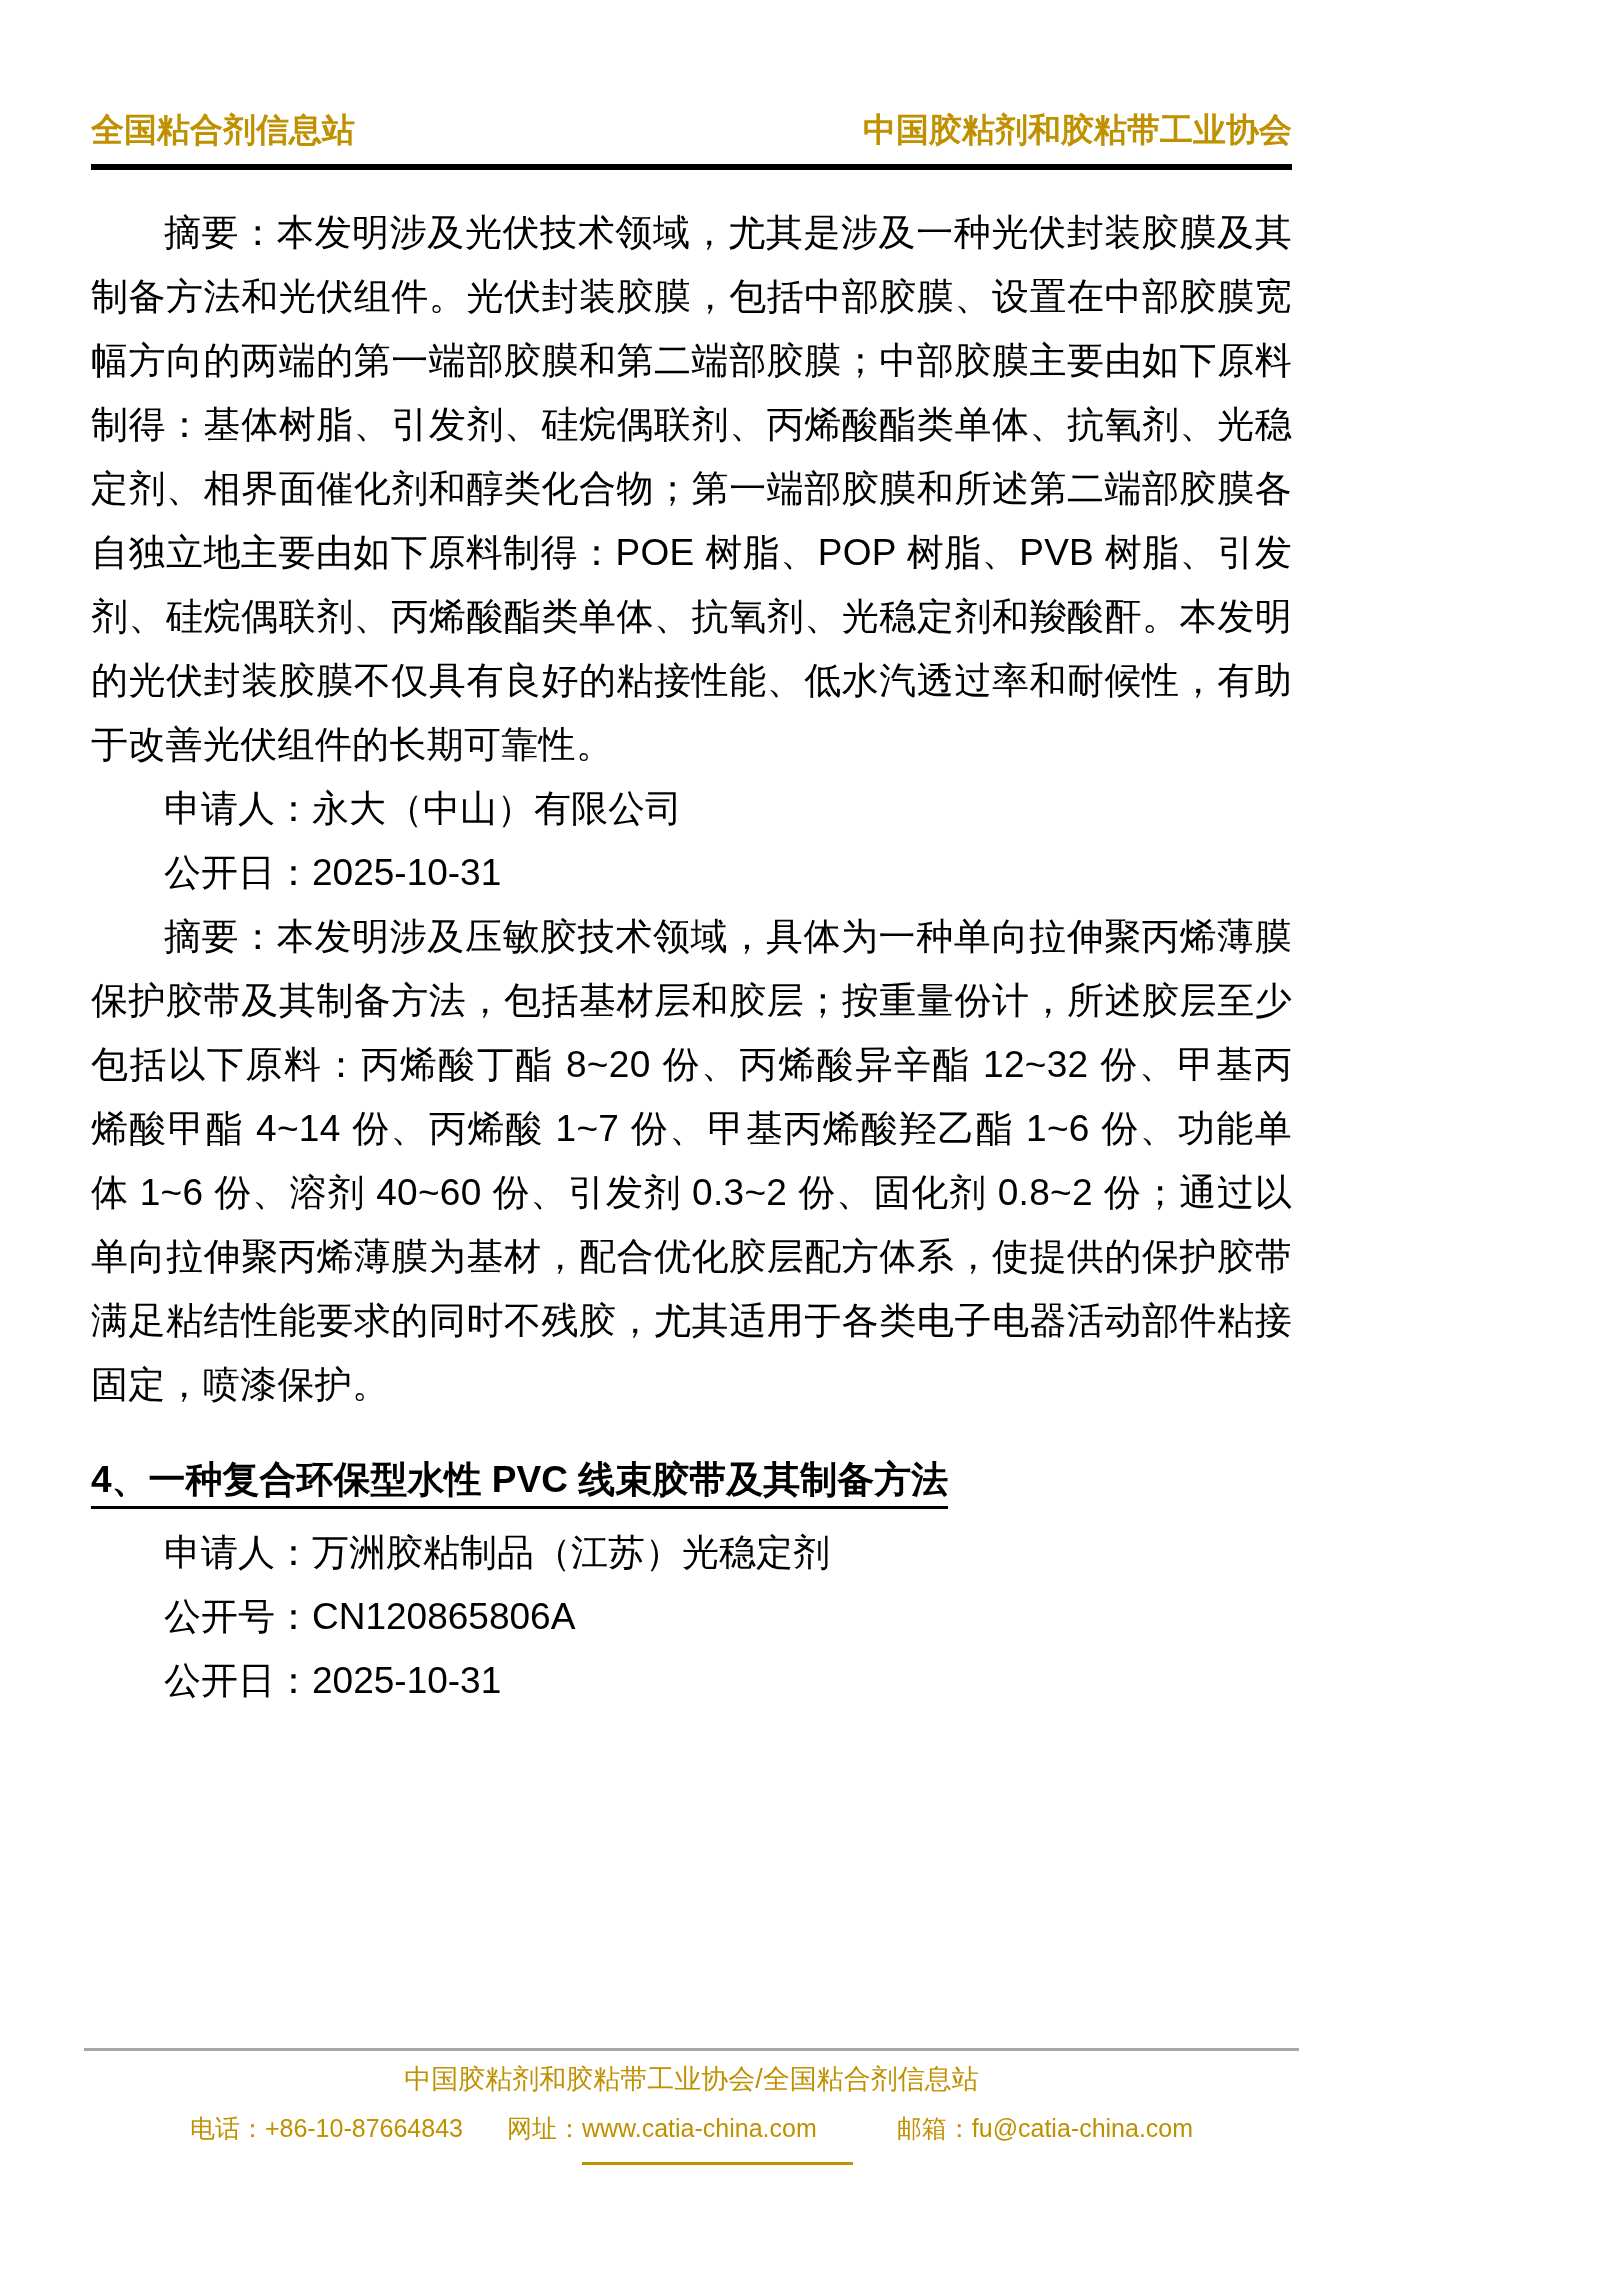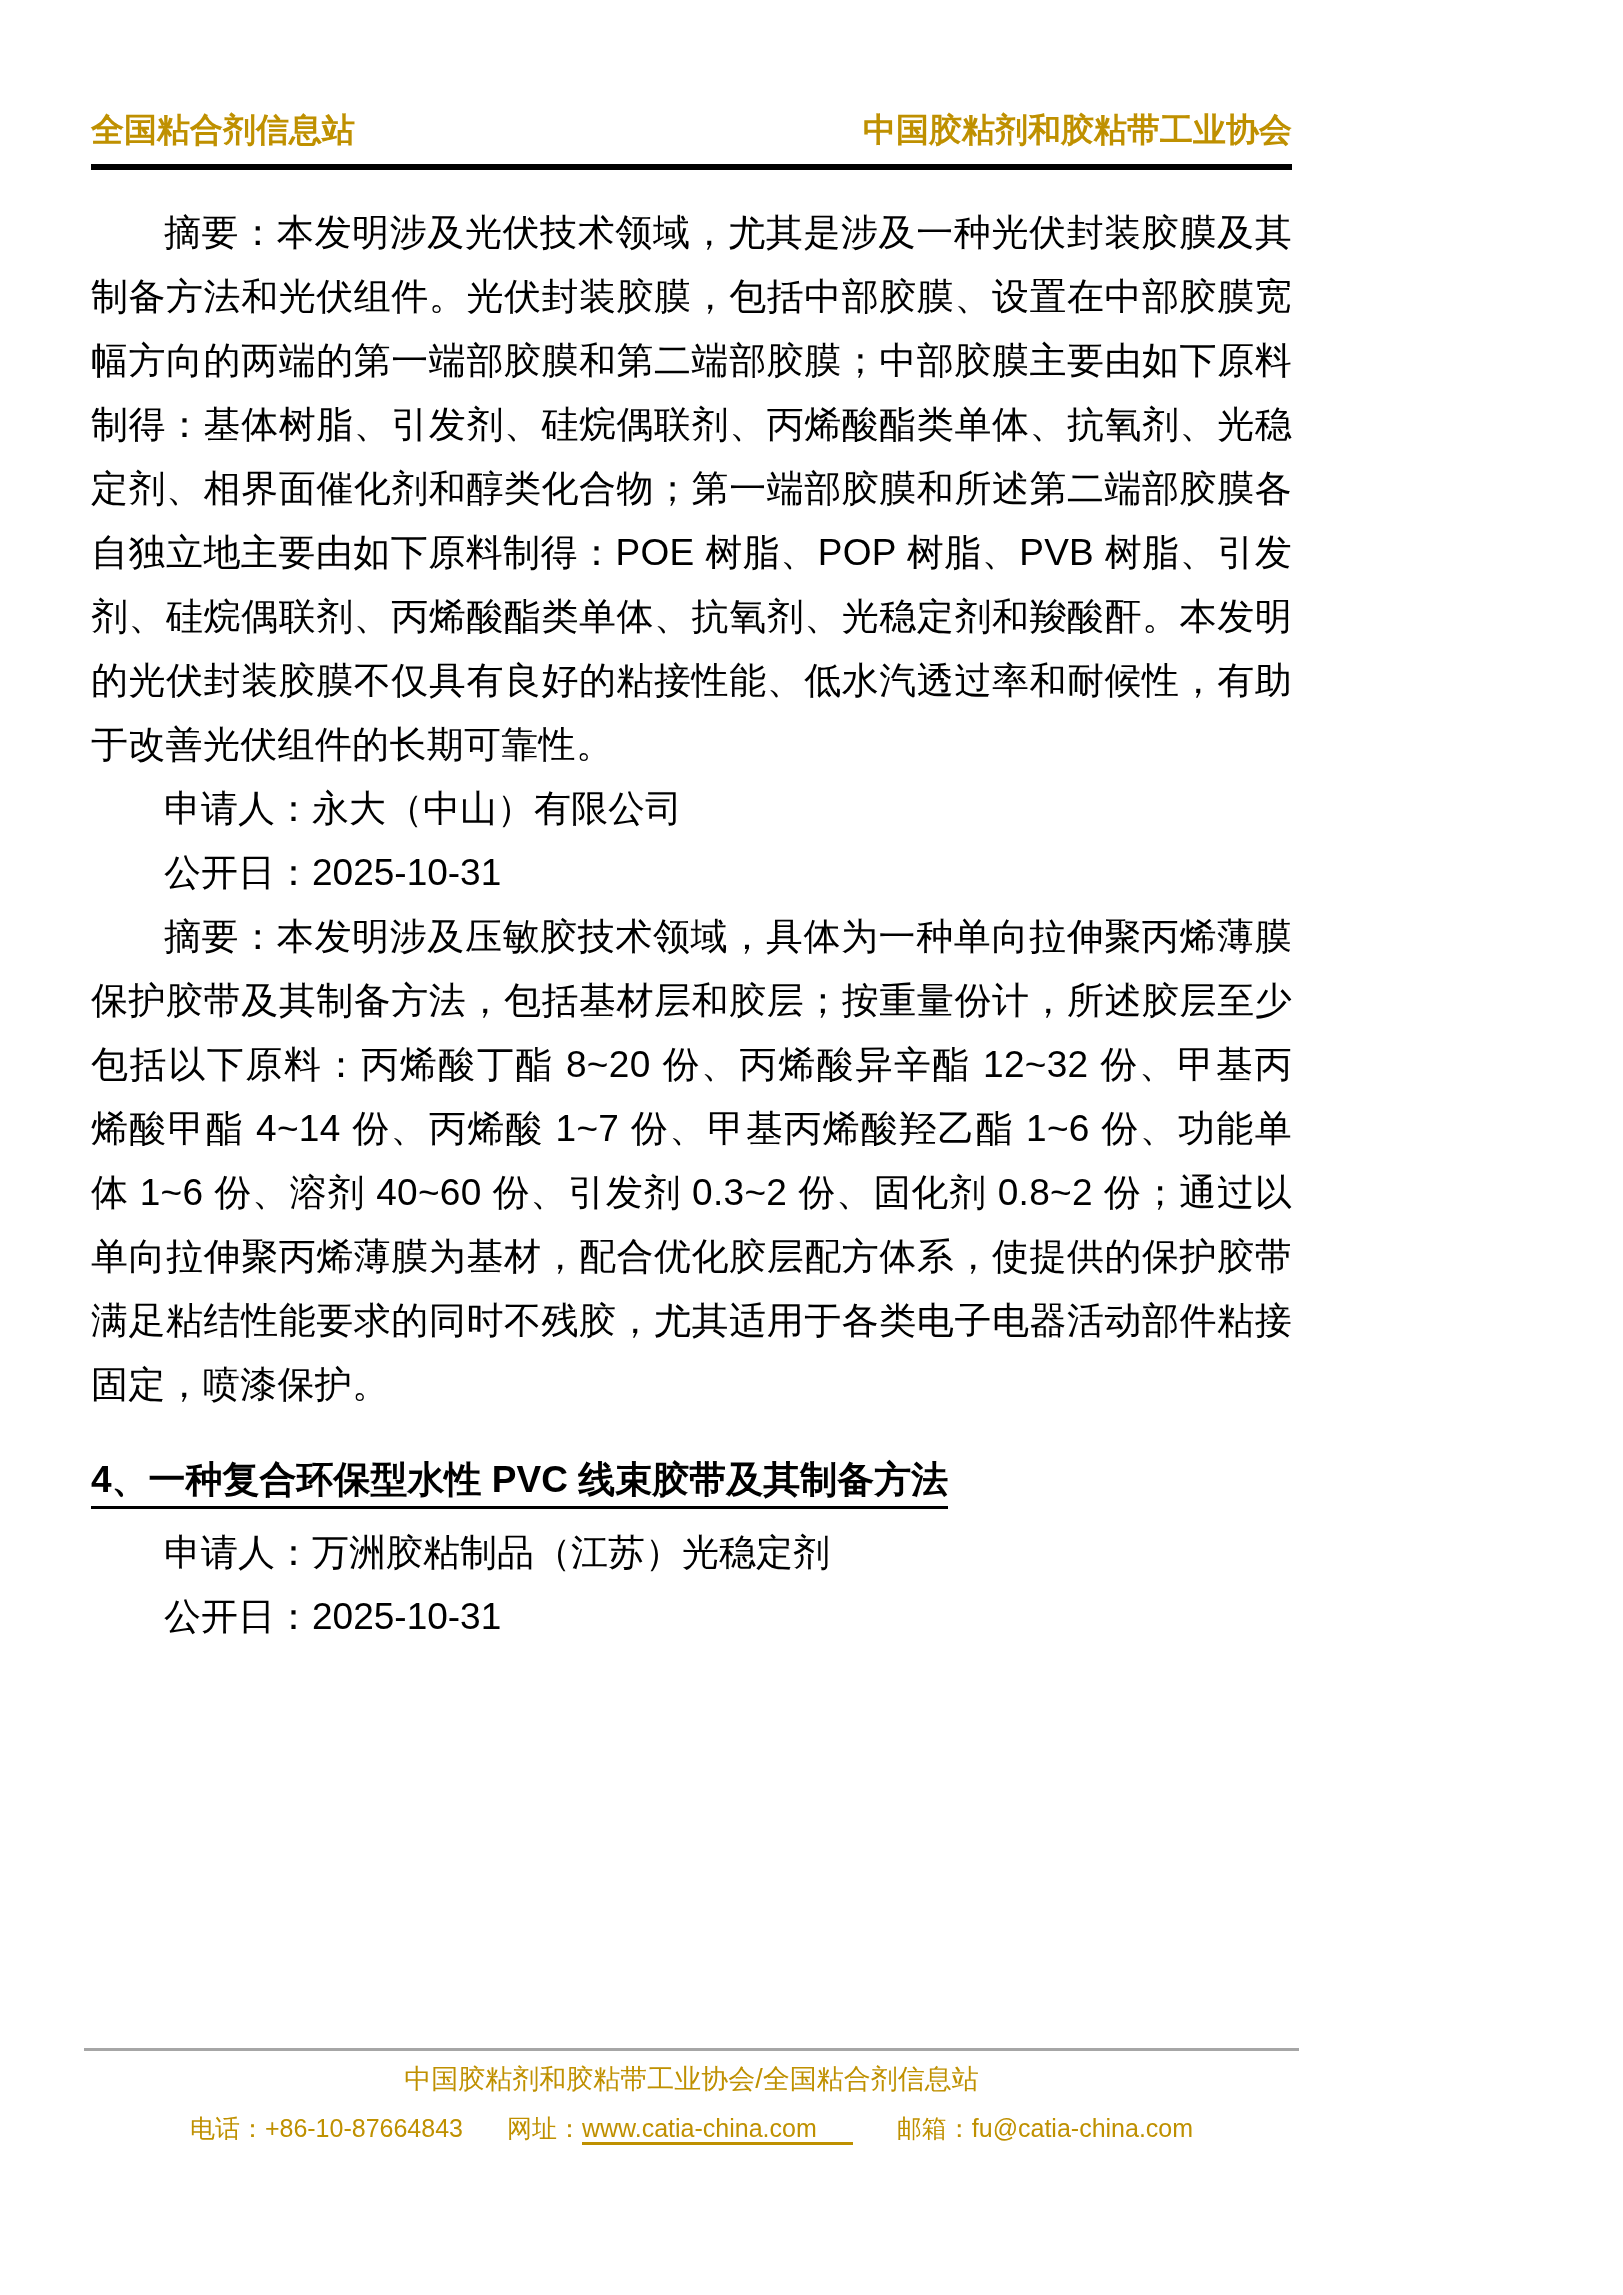--- a/index.html
+++ b/index.html
@@ -93,21 +93,21 @@
     font-size: 25px;
     line-height: 36px;
   }
   .ftr-contact .grp {
     display: inline-block;
     margin: 0 22px;
   }
   .ftr-contact .site-link {
     border-bottom: 3.9px solid #BF9000;
     padding-right: 36px;
-    padding-bottom: 0;
+    padding-bottom: 20px;
     cursor: pointer;
   }
 </style>
 </head>
 <body>
 
 <div class="page">
 
   <div class="hdr">
     <span>全国粘合剂信息站</span>
@@ -126,20 +126,23 @@
     </div>
     <p class="para">摘要：本发明涉及压敏胶技术领域，具体为一种单向拉伸聚丙烯薄膜保护胶带及其制备方法，包括基材层和胶层；按重量份计，所述胶层至少包括以下原料：丙烯酸丁酯 8~20 份、丙烯酸异辛酯 12~32 份、甲基丙烯酸甲酯 4~14 份、丙烯酸 1~7 份、甲基丙烯酸羟乙酯 1~6 份、功能单体 1~6 份、溶剂 40~60 份、引发剂 0.3~2 份、固化剂 0.8~2 份；通过以单向拉伸聚丙烯薄膜为基材，配合优化胶层配方体系，使提供的保护胶带满足粘结性能要求的同时不残胶，尤其适用于各类电子电器活动部件粘接固定，喷漆保护。</p>
   </div>
 
   <div class="entry">
     <h2 class="entry-title"><span class="u">4、一种复合环保型水性 PVC 线束胶带及其制备方法</span></h2>
     <div class="field">
       <span>申请人：</span><span>万洲胶粘制品（江苏）光稳定剂</span>
     </div>
     <div class="field">
+      <span>公开号：</span><span>CN120865806A</span>
+    </div>
+    <div class="field">
       <span>公开日：</span><span>2025-10-31</span>
     </div>
   </div>
 
   <div class="ftr-rule"></div>
   <div class="ftr-org">中国胶粘剂和胶粘带工业协会/全国粘合剂信息站</div>
   <div class="ftr-contact">
     <span class="grp"><span>电话：</span><span>+86-10-87664843</span></span><span class="grp"><span>网址：</span><span class="site-link">www.catia-china.com</span></span><span class="grp"><span>邮箱：</span><span>fu@catia-china.com</span></span>
   </div>
 

